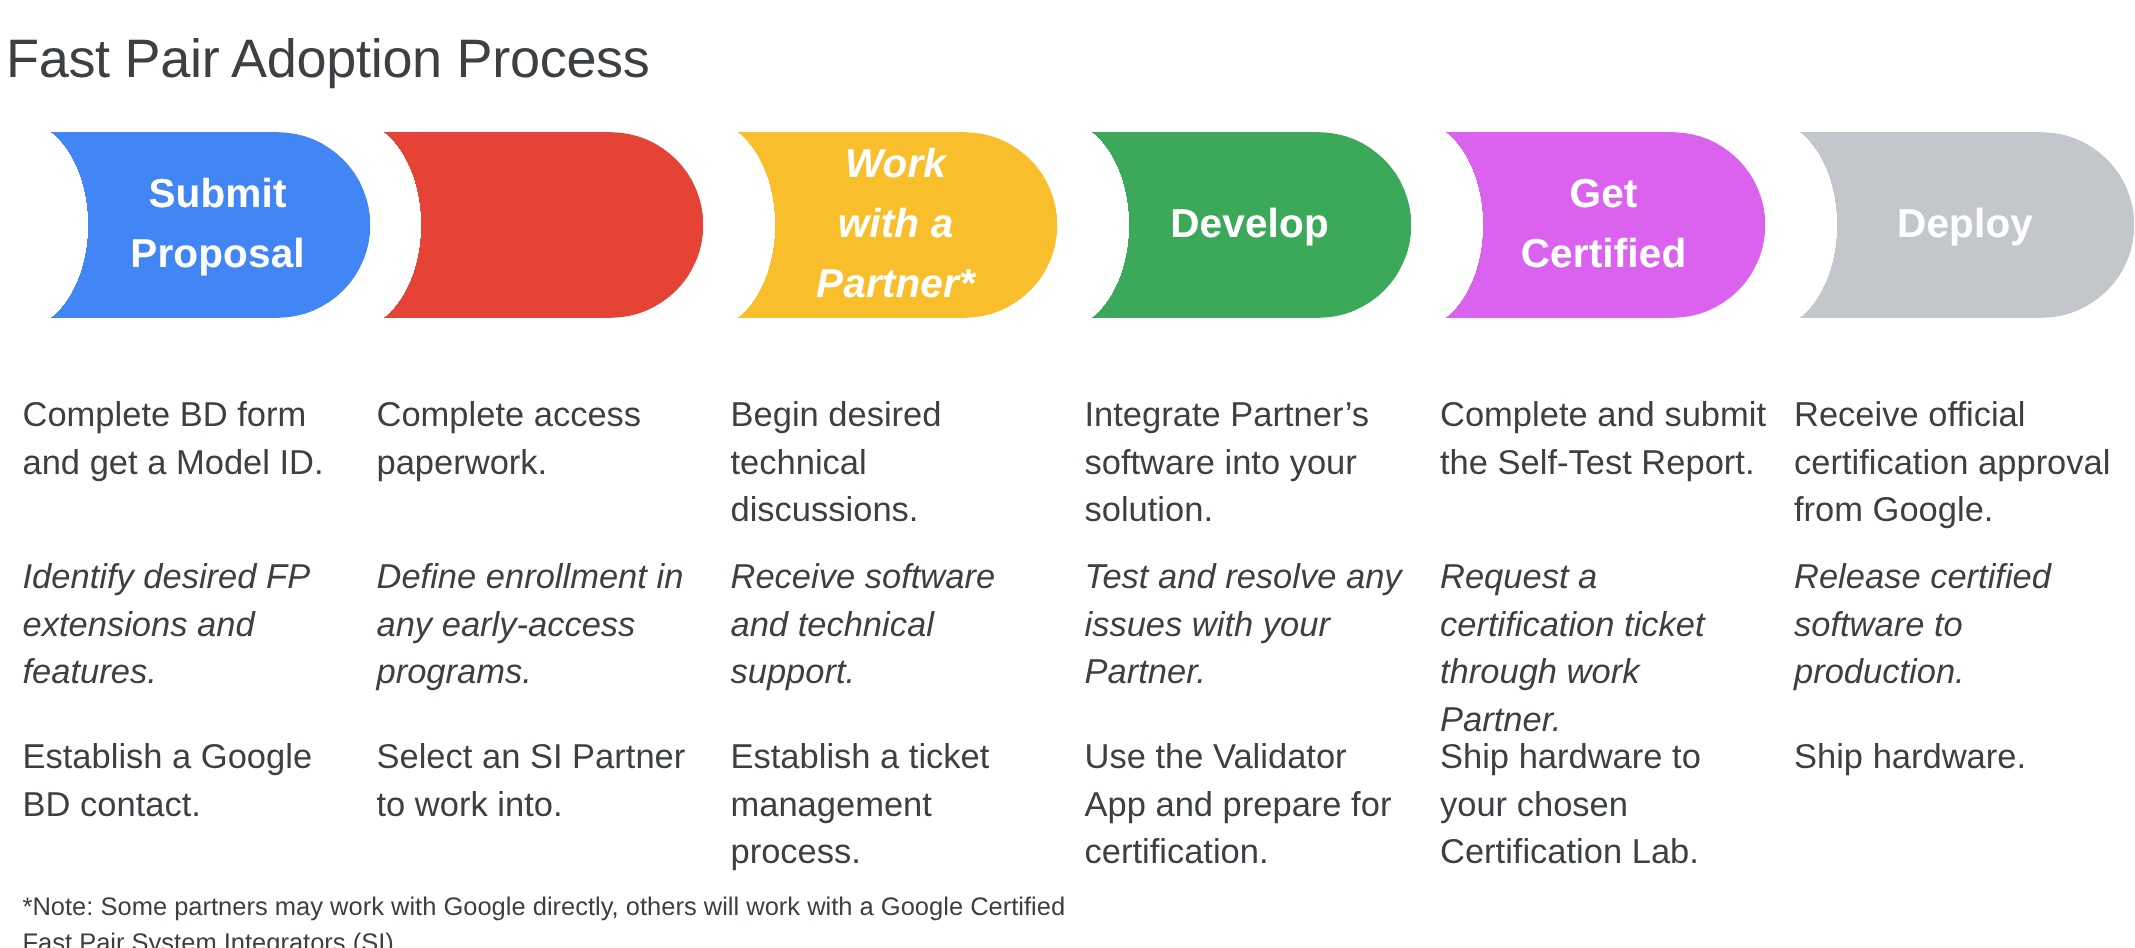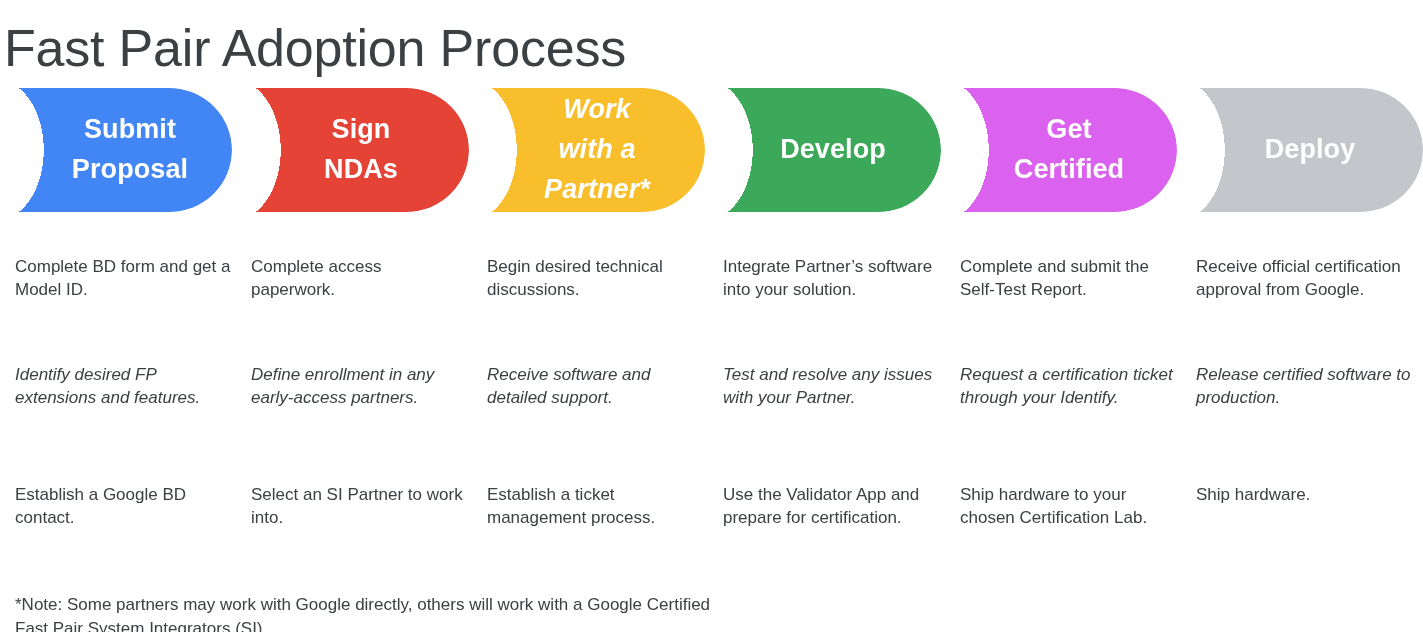--- a/index.html
+++ b/index.html
@@ -15,21 +15,21 @@
     overflow: hidden;
     font-family: "Liberation Sans", "DejaVu Sans", sans-serif;
     -webkit-font-smoothing: antialiased;
   }
 
   
   .page-title {
     position: absolute;
     left: 4px;
     top: -4px;
-    font-size: 52px;
+    font-size: 36px;
     font-weight: 400;
     color: #3c4043;
     letter-spacing: -0.2px;
     line-height: 1.25;
     white-space: nowrap;
     margin-top: 20px;
   }
 
   
   .banner {
@@ -80,21 +80,21 @@
   }
   .col {
     position: absolute;
     top: 0;
     width: 218px;
   }
   .detail {
     position: absolute;
     left: 0;
     width: 218px;
-    font-size: 17px;
+    font-size: 23px;
     line-height: 1.37;
     color: #3c4043;
     font-weight: 400;
   }
   .detail.r0 { top: 0px; }
   .detail.r1 { top: 108px; font-style: italic; }
   .detail.r2 { top: 228px; }
 
   
   .footnote {
@@ -107,30 +107,28 @@
     color: #3c4043;
   }
 </style>
 </head>
 <body>
 
 <h1 class="page-title">Fast Pair Adoption Process</h1>
 
 <div class="banner">
 
-  <div class="chev" style="left:0px;width:232px;padding-left:12px;">
+  <div class="chev" style="left:15px;width:232px;padding-left:12px;">
     <span class="chev-shape" style="background: rgb(66, 133, 244);"></span>
     <span class="chev-label">Submit
 Proposal</span>
   </div>
 
   <div class="chev" style="left:237px;width:232px;">
     <span class="chev-shape" style="background: rgb(228, 67, 54);"></span>
-    <span class="chev-label">Sign
-NDAs</span>
   </div>
 
   <div class="chev" style="left:473px;width:232px;font-style:italic;">
     <span class="chev-shape" style="background: rgb(249, 190, 43);"></span>
     <span class="chev-label">Work
 with a
 Partner*</span>
   </div>
 
   <div class="chev" style="left:709px;width:232px;">
@@ -153,39 +151,39 @@
 <div class="columns">
 
   <div class="col" style="left:15px;">
     <p class="detail r0">Complete BD form and get a Model ID.</p>
     <p class="detail r1">Identify desired FP extensions and features.</p>
     <p class="detail r2">Establish a Google BD contact.</p>
   </div>
 
   <div class="col" style="left:251px;">
     <p class="detail r0">Complete access paperwork.</p>
-    <p class="detail r1">Define enrollment in any early-access partners.</p>
+    <p class="detail r1">Define enrollment in any early-access programs.</p>
     <p class="detail r2">Select an SI Partner to work into.</p>
   </div>
 
   <div class="col" style="left:487px;">
     <p class="detail r0">Begin desired technical discussions.</p>
-    <p class="detail r1">Receive software and detailed support.</p>
+    <p class="detail r1">Receive software and technical support.</p>
     <p class="detail r2">Establish a ticket management process.</p>
   </div>
 
   <div class="col" style="left:723px;">
     <p class="detail r0">Integrate Partner’s software into your solution.</p>
     <p class="detail r1">Test and resolve any issues with your Partner.</p>
     <p class="detail r2">Use the Validator App and prepare for certification.</p>
   </div>
 
   <div class="col" style="left:960px;">
     <p class="detail r0">Complete and submit the Self-Test Report.</p>
-    <p class="detail r1">Request a certification ticket through your Identify.</p>
+    <p class="detail r1">Request a certification ticket through work Partner.</p>
     <p class="detail r2">Ship hardware to your chosen Certification Lab.</p>
   </div>
 
   <div class="col" style="left:1196px;">
     <p class="detail r0">Receive official certification approval from Google.</p>
     <p class="detail r1">Release certified software to production.</p>
     <p class="detail r2">Ship hardware.</p>
   </div>
 
 </div>

